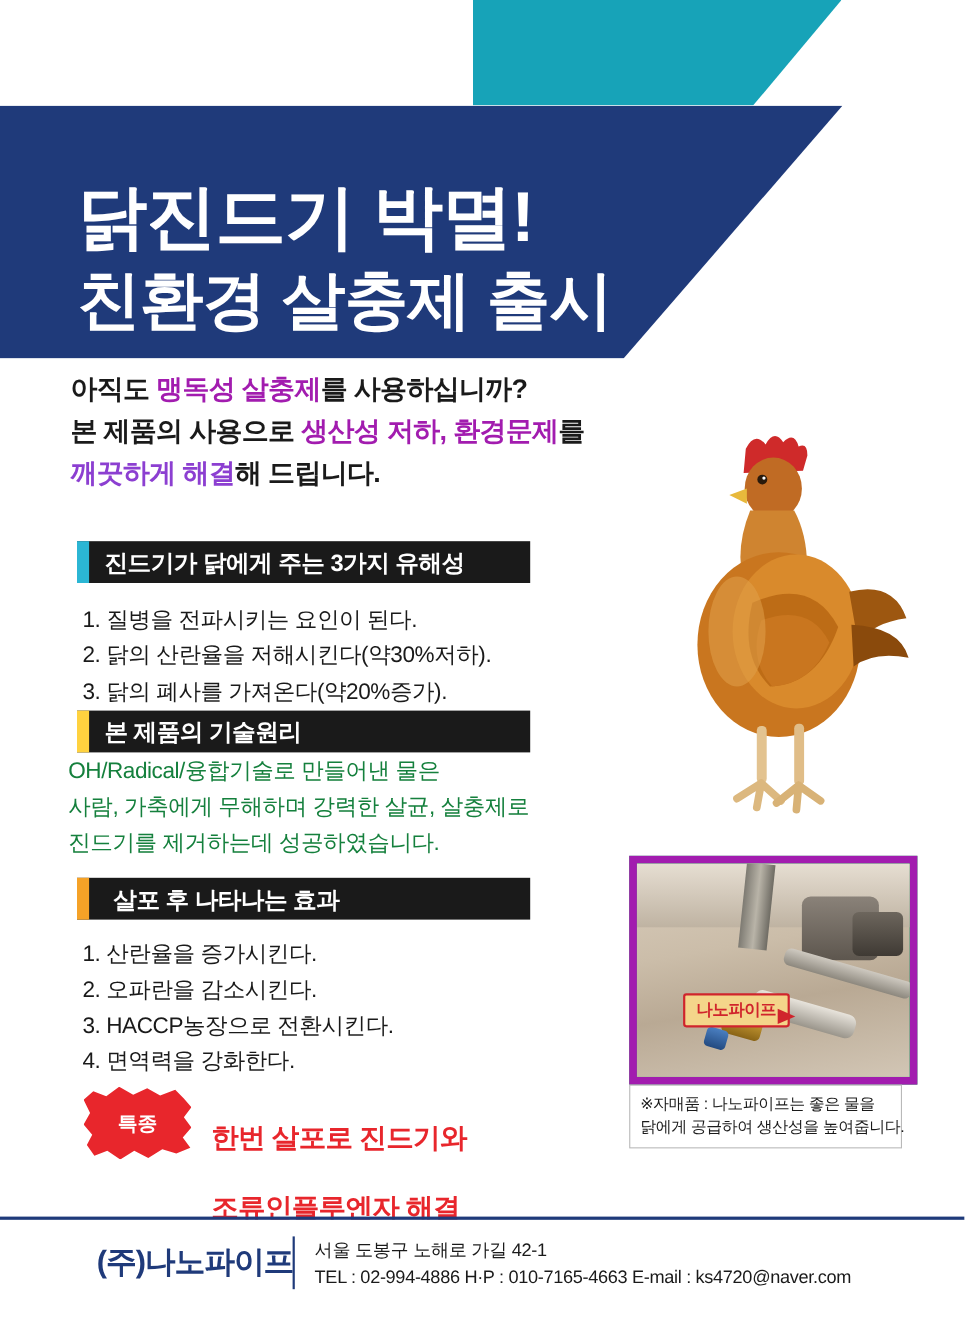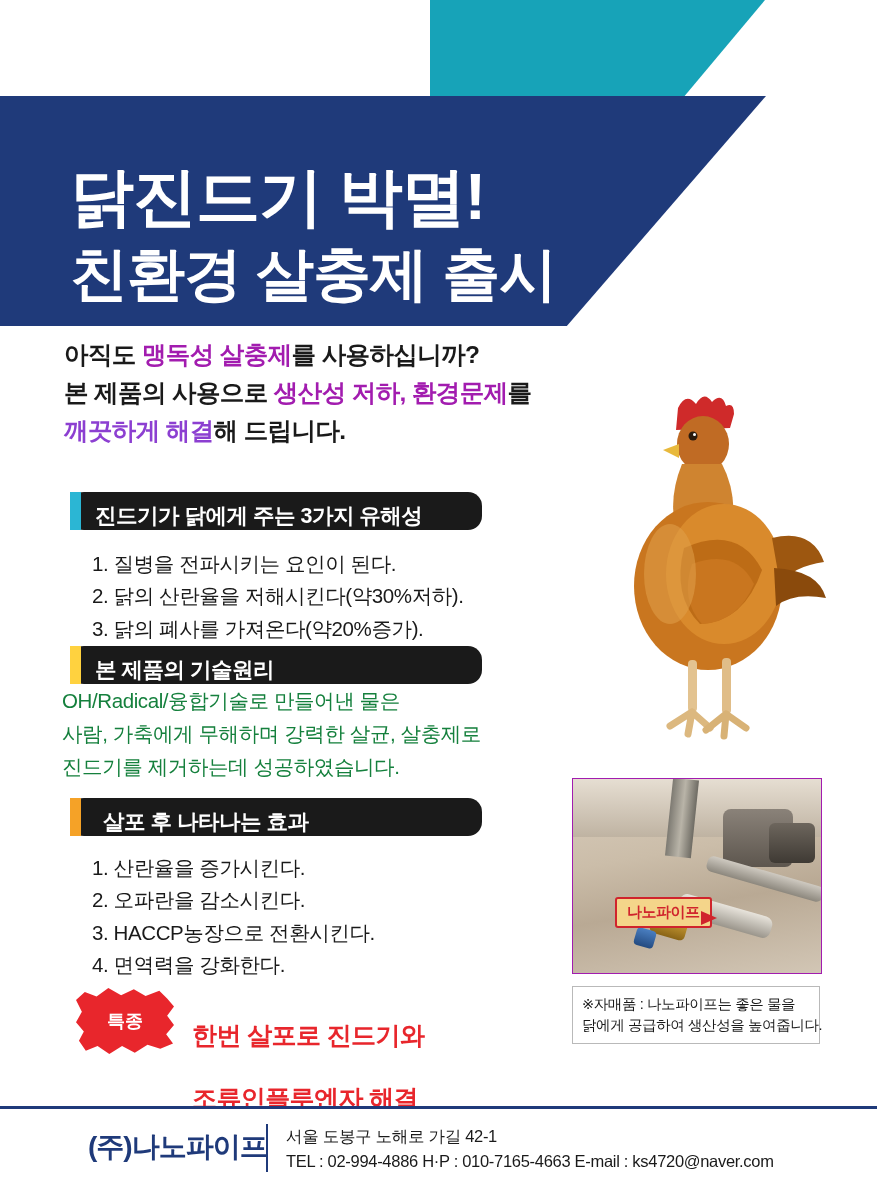--- a/index.html
+++ b/index.html
@@ -82,22 +82,21 @@
   .hl-purple { color: #8c3fd1; }
 
   
   .sec {
     position: absolute;
     left: 70px;
     width: 412px;
     height: 38px;
     background: #1a1a1a;
     display: flex;
-    align-items: flex-end;
-    border-radius: 14px;
+    align-items: center;
   }
   .sec .tick {
     width: 11px;
     height: 38px;
     flex: 0 0 11px;
   }
   .sec .sec-title {
     color: #ffffff;
     font-size: 21.5px;
     font-weight: bold;
@@ -108,21 +107,21 @@
 
   .sec1 { top: 492px; }
   .sec1 .tick { background: #2bb6d4; }
   .sec2 { top: 646px; }
   .sec2 .tick { background: #ffd23f; }
   .sec3 { top: 798px; gap: 8px; }
   .sec3 .tick { background: #f5a227; }
 
   .body-list {
     position: absolute;
-    left: 92px;
+    left: 75px;
     font-size: 20.5px;
     line-height: 1.58;
     color: #1a1a1a;
     letter-spacing: -0.4px;
   }
   .body-list div { white-space: nowrap; }
   .list1 { top: 548px; }
   .list3 { top: 852px; }
 
   .para2 {
@@ -180,21 +179,21 @@
     height: 400px;
   }
 
   
   .photo-frame {
     position: absolute;
     left: 572px;
     top: 778px;
     width: 248px;
     height: 194px;
-    border: 1px solid #a21caf;
+    border: 7px solid #a21caf;
     overflow: hidden;
     background: #22c55e;
   }
   .photo-inner { position: absolute; inset: 0; }
   .ph-floor {
     position: absolute; left: 0; top: 0; width: 100%; height: 100%;
     background: linear-gradient(170deg, #d9cdbd 0%, #cbbda9 38%, #b9a994 62%, #d2c6b5 100%);
   }
   .ph-wall {
     position: absolute; left: 0; top: 0; width: 100%; height: 58px;

